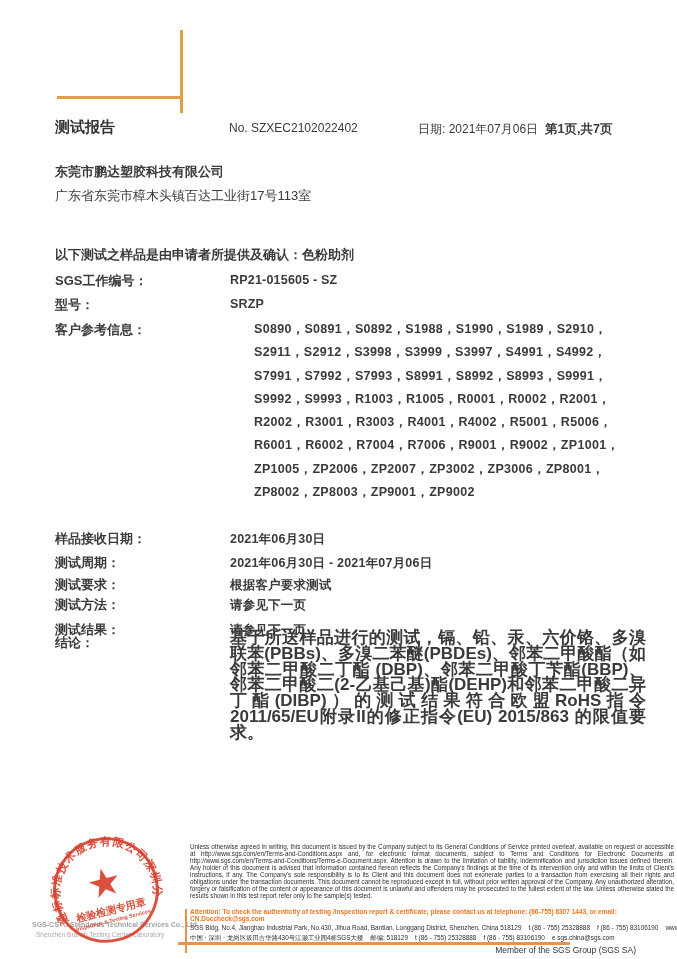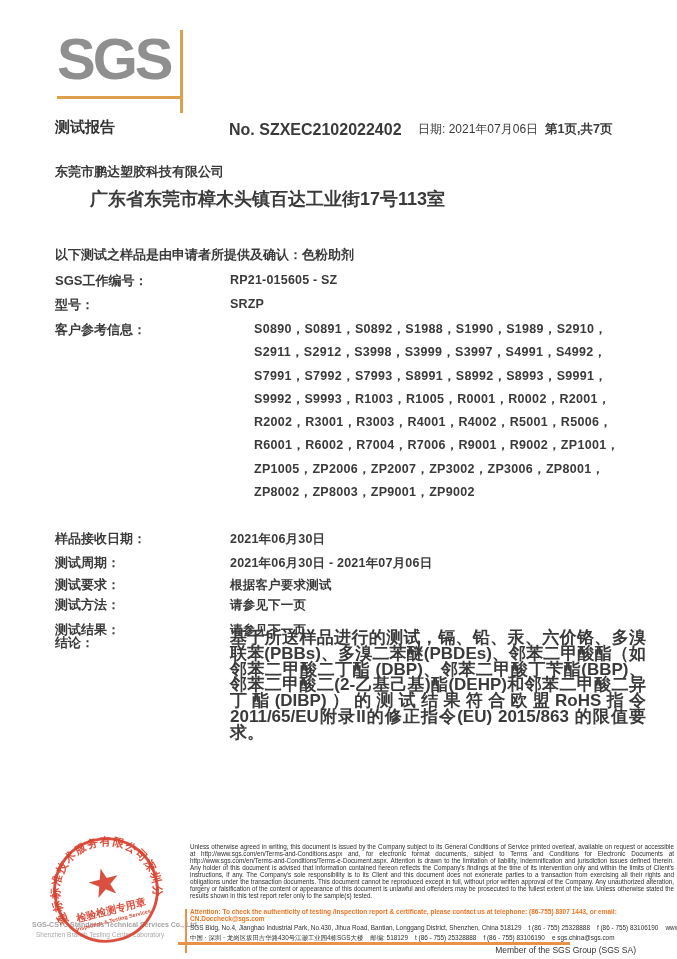--- a/index.html
+++ b/index.html
@@ -8,26 +8,26 @@
     margin:0 auto;overflow:hidden;
     font-family:"Liberation Sans","DejaVu Sans",sans-serif;color:#3a3a3a;
   }
   .abs{position:absolute;}
   
   .logo{left:57px;top:30px;font-size:58px;line-height:1;font-weight:bold;color:#8f8f8f;letter-spacing:-3px;}
   .cropline{background:#dfa04b;}
   .crop-h{left:57px;top:96px;width:126px;height:3px;}
   .crop-v{left:180px;top:30px;width:3px;height:83px;}
   .report-title{left:55px;top:118px;font-size:15px;font-weight:bold;color:#333;}
-  .report-no{left:229px;top:121px;font-size:16px;font-weight:bold;}
+  .report-no{left:229px;top:121px;font-size:12px;font-weight:normal;}
   .report-date{left:418px;top:121px;font-size:12px;font-weight:normal;}
   .report-page{left:545px;top:121px;font-size:12.5px;font-weight:bold;}
   
   .company{left:55px;top:163px;font-size:13px;font-weight:bold;}
-  .addr{left:55px;top:187px;font-size:18px;font-weight:bold;margin-left:35px;}
+  .addr{left:55px;top:187px;font-size:13px;font-weight:normal;}
   .intro{left:55px;top:246px;font-size:13px;font-weight:bold;}
   
   .lbl{left:55px;font-size:13px;font-weight:bold;}
   .val{left:230px;font-size:12.5px;font-weight:bold;letter-spacing:.2px;}
   .refs{left:230px;top:318px;font-size:12.5px;font-weight:bold;line-height:23.3px;letter-spacing:.3px;margin-left:24px;}
   .refs span{display:block;}
   .conclusion{left:230px;top:630px;width:416px;font-size:17px;font-weight:bold;line-height:15.8px;text-align:justify;}
   
   .legal{left:190px;top:843px;width:484px;font-size:6.3px;line-height:7px;color:#2e2e2e;text-align:justify;}
   .attention{left:190px;top:908px;width:484px;font-size:6.5px;line-height:7.4px;color:#ed7524;font-weight:bold;}
@@ -40,21 +40,20 @@
   
   .lab1{left:32px;top:921px;font-size:7px;font-weight:bold;color:#a3a3a3;white-space:nowrap;}
   .lab2{left:36px;top:931px;font-size:6.5px;color:#a9a9a9;white-space:nowrap;}
   .stamp{left:48px;top:832px;width:116px;height:116px;transform:rotate(-14deg);}
 </style>
 </head>
 <body>
 
 <div class="page">
 
-  <div class="abs logo">SGS</div>
   <div class="abs cropline crop-h"></div>
   <div class="abs cropline crop-v"></div>
 
   <div class="abs report-title">测试报告</div>
   <div class="abs report-no">No. SZXEC2102022402</div>
   <div class="abs report-date">日期: 2021年07月06日</div>
   <div class="abs report-page">第1页,共7页</div>
 
   <div class="abs company">东莞市鹏达塑胶科技有限公司</div>
   <div class="abs addr">广东省东莞市樟木头镇百达工业街17号113室</div>

